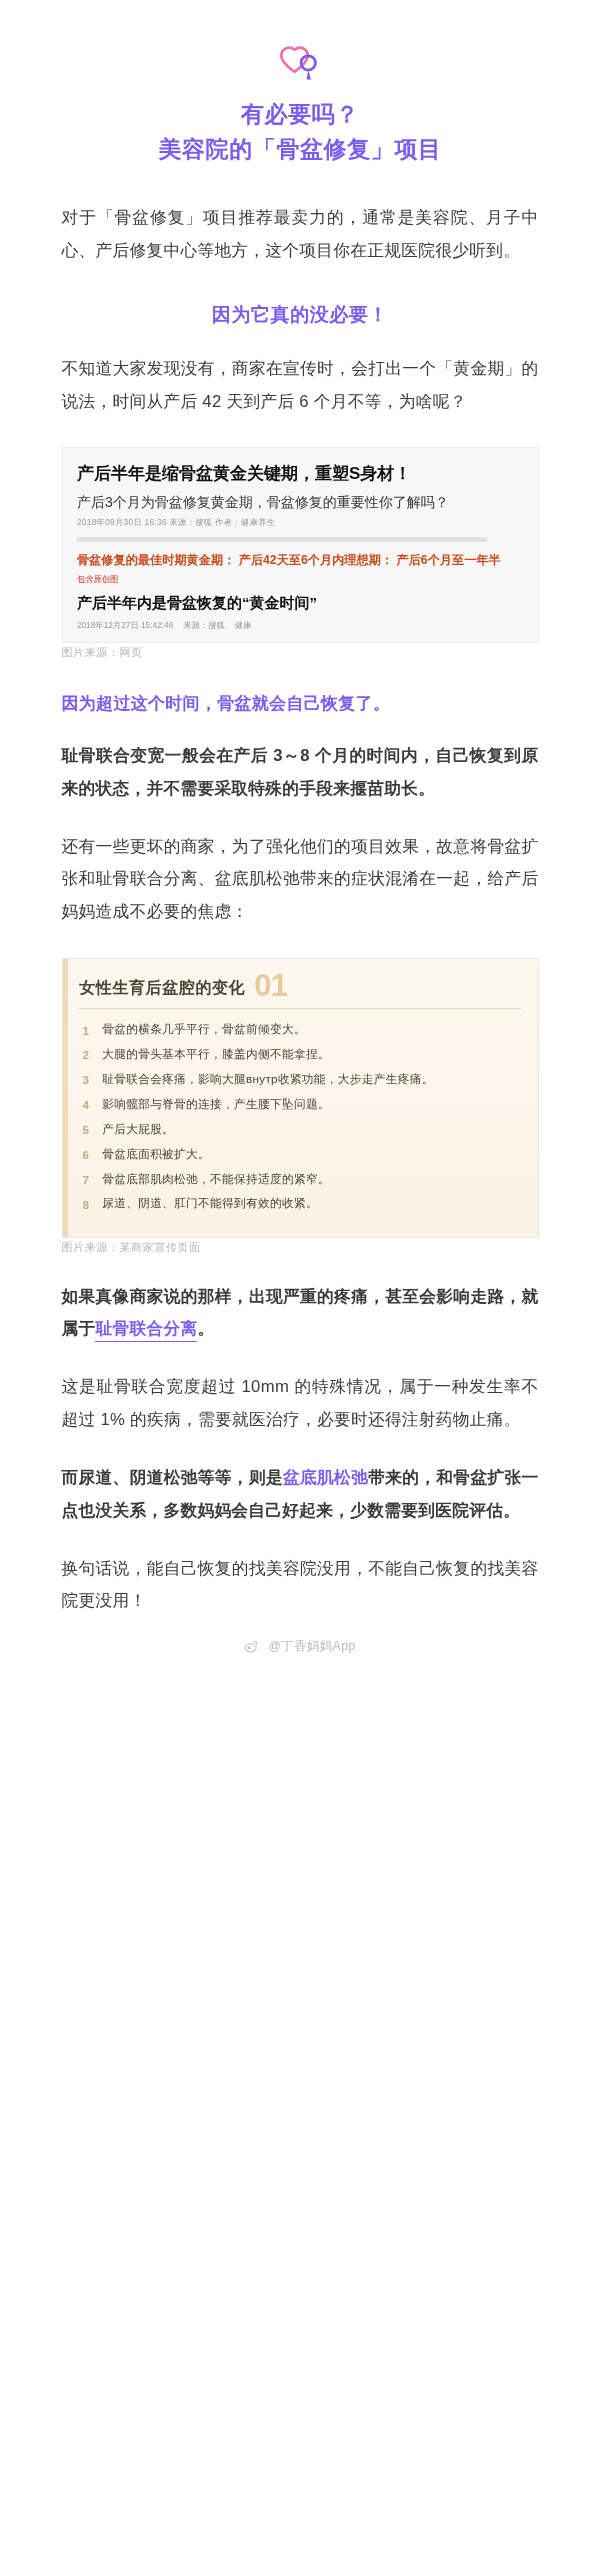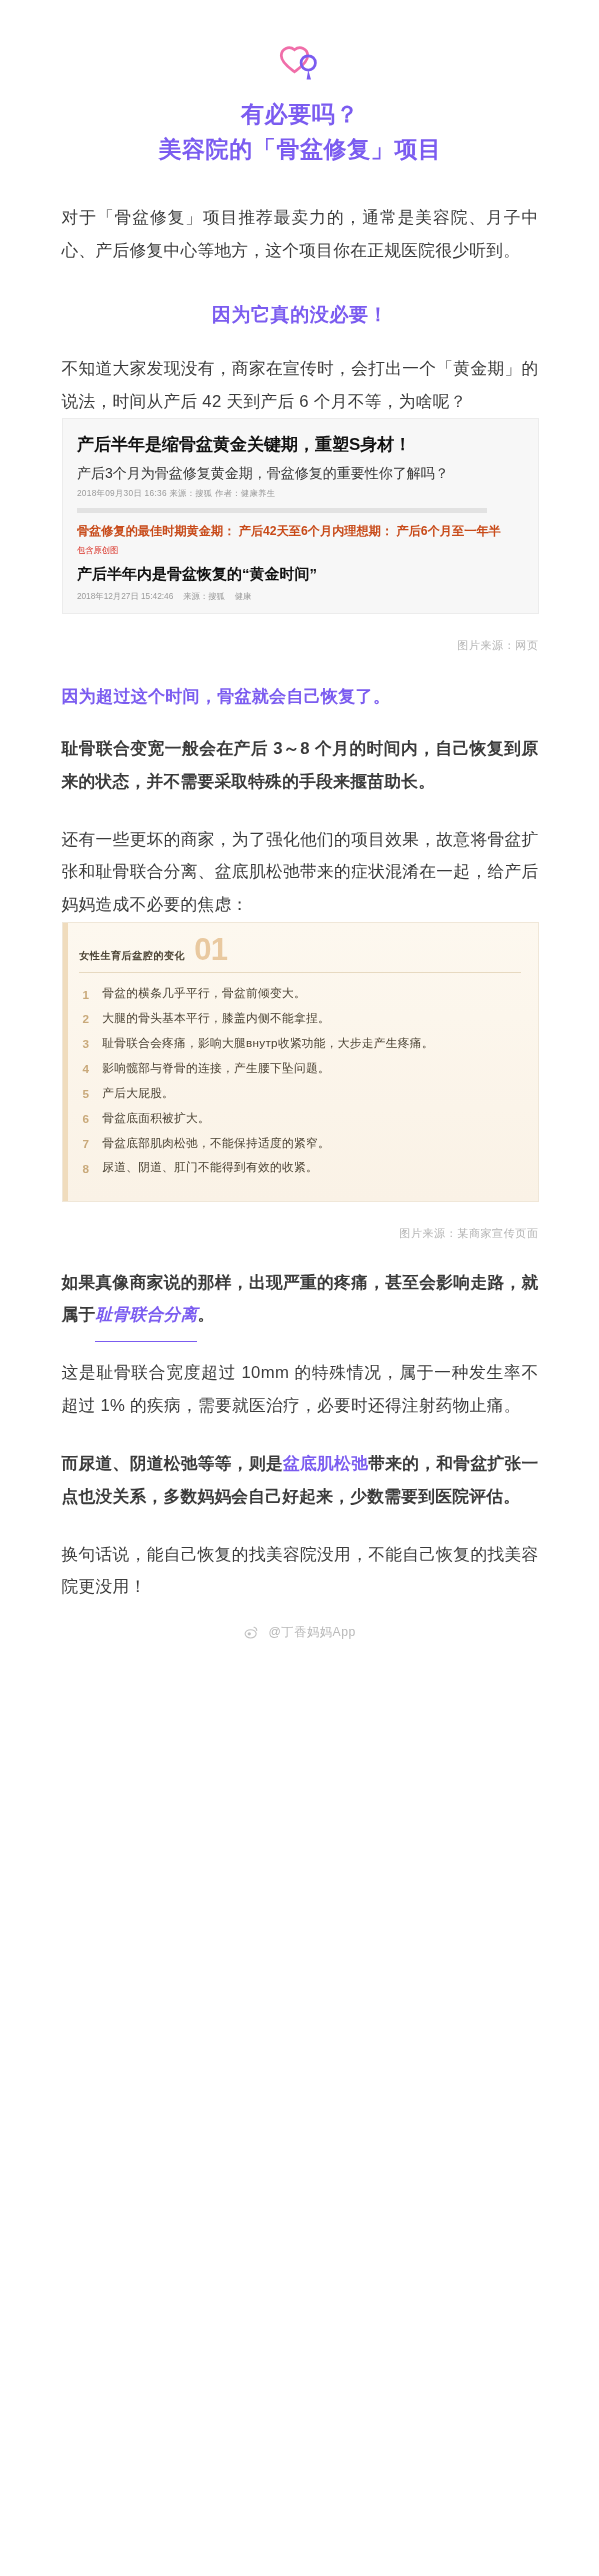--- a/index.html
+++ b/index.html
@@ -78,26 +78,26 @@
     color: #222;
   }
   .purple-inline {
     color: #7b5cf0;
     font-weight: bold;
   }
   .purple-underline {
     color: #7b5cf0;
     font-weight: bold;
     border-bottom: 1.1px solid #7b5cf0;
-    padding-bottom: 17px;
-    font-style: italic;
+    padding-bottom: 3px;
   }
 
   
   .figure {
+    margin-top: 29px;
     width: 477px;
   }
   .shot1 {
     background: #f7f7f7;
     border: 0.6px solid #ececec;
     padding: 14.4px 14.4px 11px 14.4px;
     box-sizing: border-box;
   }
   .shot1 .headline {
     font-size: 17px;
@@ -150,43 +150,42 @@
   .shot1 .meta2 {
     font-size: 8.3px;
     color: #9a9a9a;
     margin-top: 6.7px;
     display: flex;
     gap: 10px;
     align-items: center;
   }
   .caption {
     width: 477px;
-    text-align: right;
     font-size: 11px;
     color: #b4b4b4;
-    margin-top: 24px;
+    margin-top: 2px;
     letter-spacing: 0.6px;
   }
 
   
   .shot2 {
     width: 477px;
     background: linear-gradient(to bottom, #fdf8ef 0%, #faf2e6 100%);
     border: 0.6px solid #f0e7d8;
     box-sizing: border-box;
     padding: 14.4px 16.7px 19px 16.7px;
     position: relative;
   }
   .shot2 .sheader {
     display: flex;
     align-items: flex-end;
     gap: 9px;
   }
   .shot2 .stitle {
-    font-size: 10px;
+    font-size: 16px;
     font-weight: bold;
     color: #4a4233;
     letter-spacing: 0.6px;
   }
   .shot2 .snum {
     font-size: 31px;
     font-weight: bold;
     color: #e9c9a0;
     line-height: 0.85;
     letter-spacing: -0.6px;

